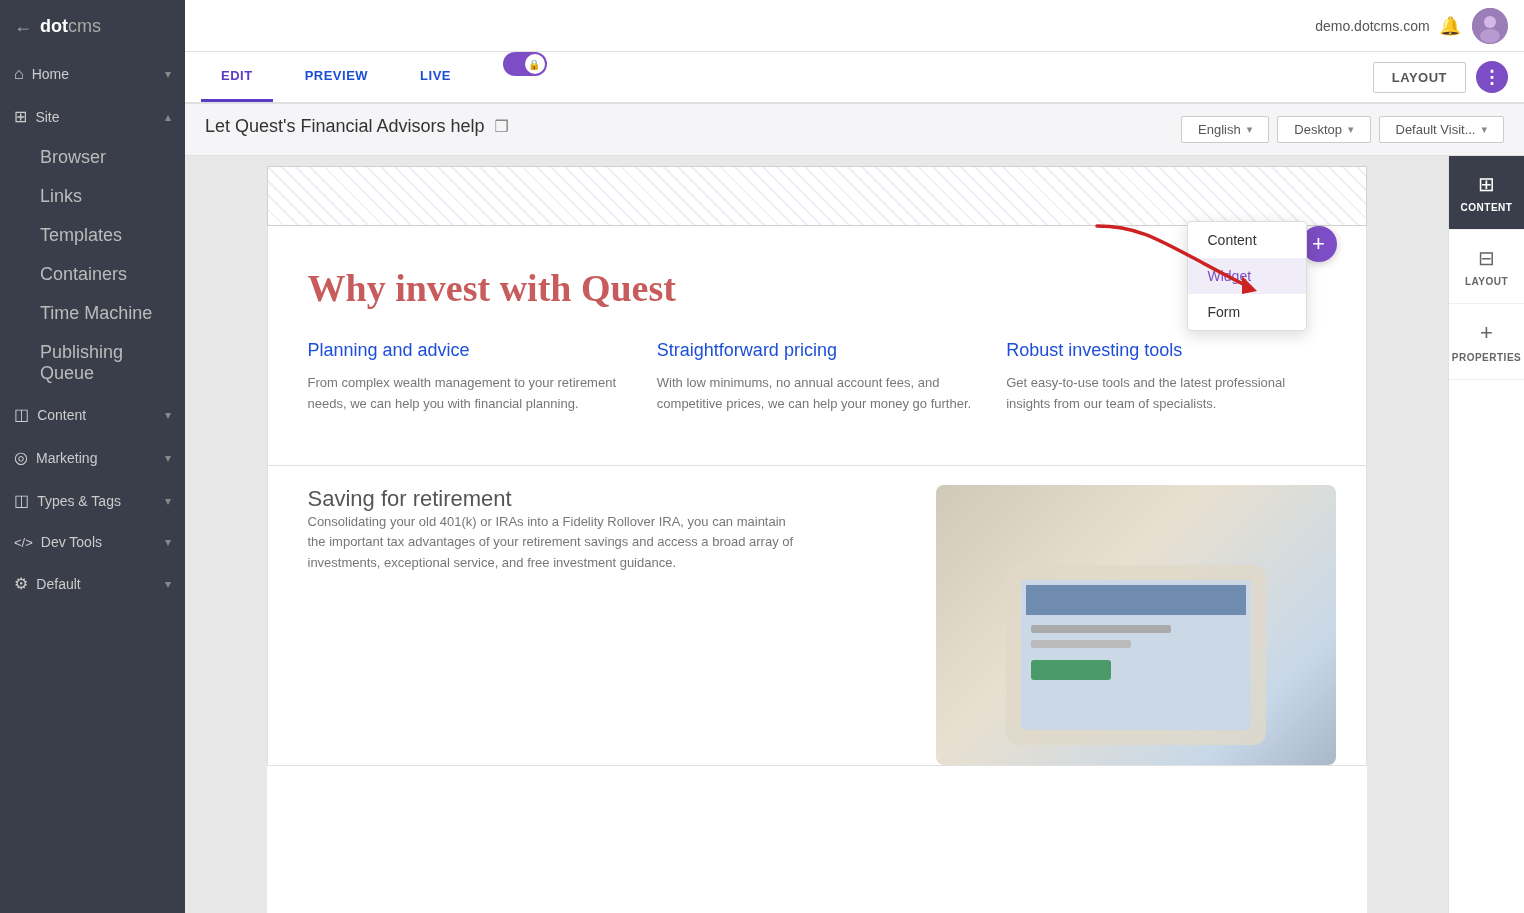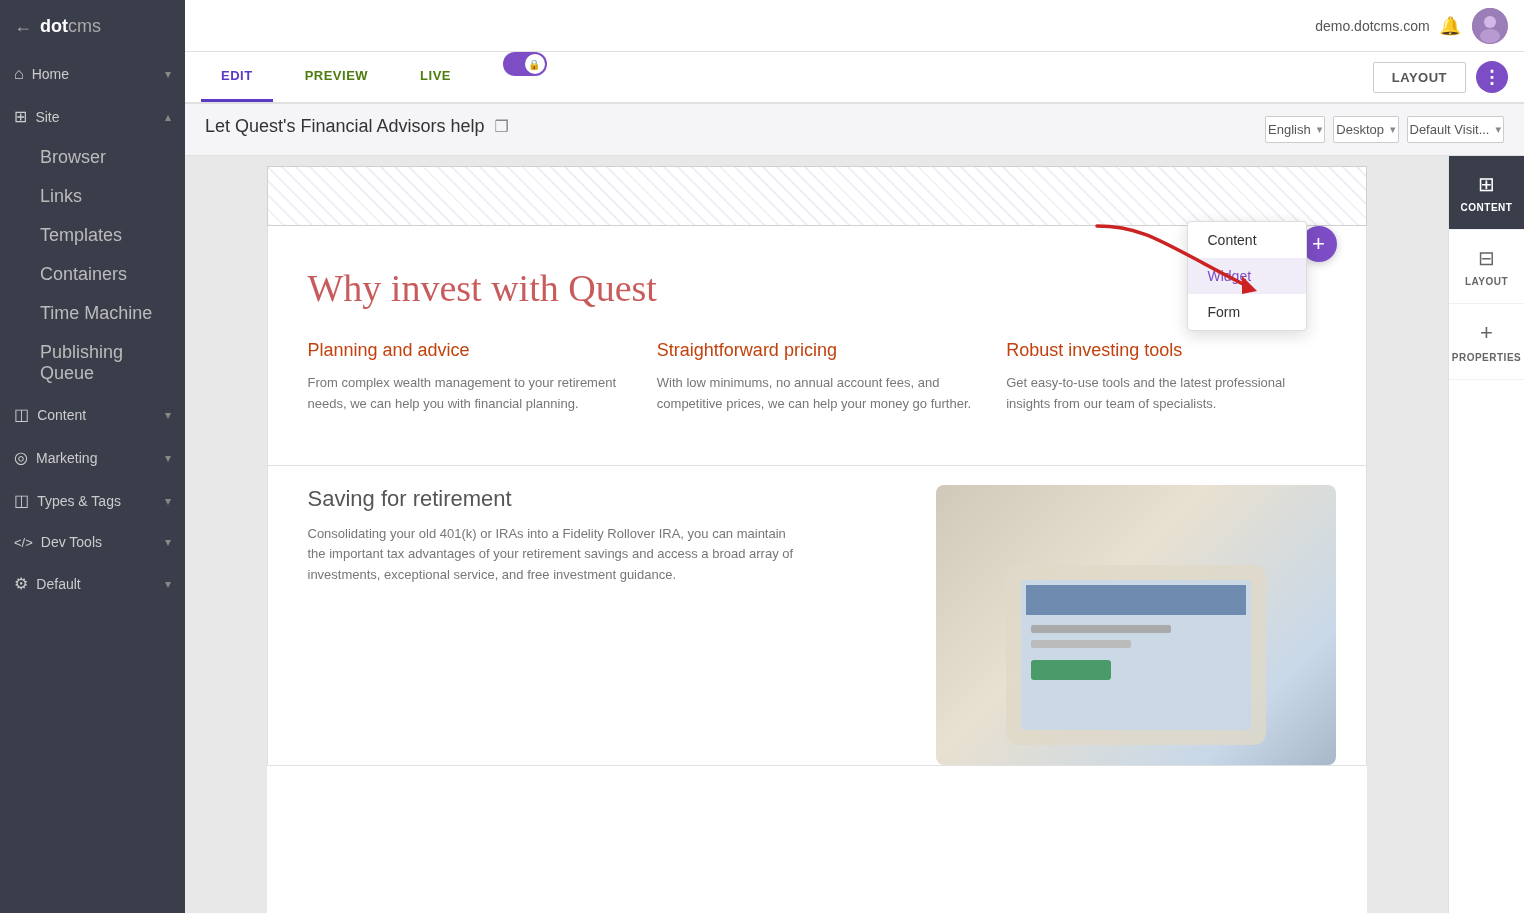--- a/index.html
+++ b/index.html
@@ -103,21 +103,21 @@
       gap: 12px;
       height: 100%;
     }
     .edit-tab {
       padding: 0 20px;
       height: 100%;
       display: flex;
       align-items: center;
       font-size: 13px;
       font-weight: 600;
-      color: #4d7c0f;
+      color: #1d4ed8;
       cursor: pointer;
       border-bottom: 3px solid transparent;
       text-transform: uppercase;
       letter-spacing: 0.5px;
     }
     .edit-tab.active {
       color: #5c3bc4;
       border-bottom: 3px solid #5c3bc4;
     }
 
@@ -193,21 +193,21 @@
       cursor: pointer;
     }
     .page-title-right {
       display: flex;
       align-items: center;
       gap: 8px;
     }
     .dropdown-select {
       border: 1px solid #ccc;
       background: #fff;
-      padding: 5px 2px;
+      padding: 5px 16px;
       font-size: 13px;
       color: #555;
       cursor: pointer;
       border-radius: 2px;
       display: flex;
       align-items: center;
       gap: 6px;
     }
     .dropdown-select .chev { color: #888; font-size: 11px; }
 
@@ -250,56 +250,55 @@
     .content-section {
       padding: 40px 40px 20px 40px;
       border: 1px solid #e0e0e0;
       border-top: none;
       position: relative;
     }
 
     .section-title {
       font-size: 38px;
       color: #c85c5c;
-      font-weight: 400;
+      font-weight: 700;
       font-family: Georgia, serif;
       margin-bottom: 30px;
     }
 
     .three-col {
       display: grid;
       grid-template-columns: 1fr 1fr 1fr;
       gap: 30px;
       margin-bottom: 30px;
     }
 
     .col-title {
       font-size: 18px;
-      color: #c2410c;
+      color: #1d4ed8;
       font-weight: 400;
       margin-bottom: 12px;
     }
 
     .col-text {
       font-size: 13px;
       color: #777;
       line-height: 1.6;
     }
 
     .retirement-section {
       padding: 20px 40px 40px 40px;
       border: 1px solid #e0e0e0;
       border-top: none;
     }
 
     .retirement-title {
       font-size: 22px;
       color: #555;
       font-weight: 400;
-      margin-bottom: 12px;
     }
 
     .retirement-text {
       font-size: 13px;
       color: #777;
       line-height: 1.6;
       max-width: 500px;
     }
 
     .tablet-area {

